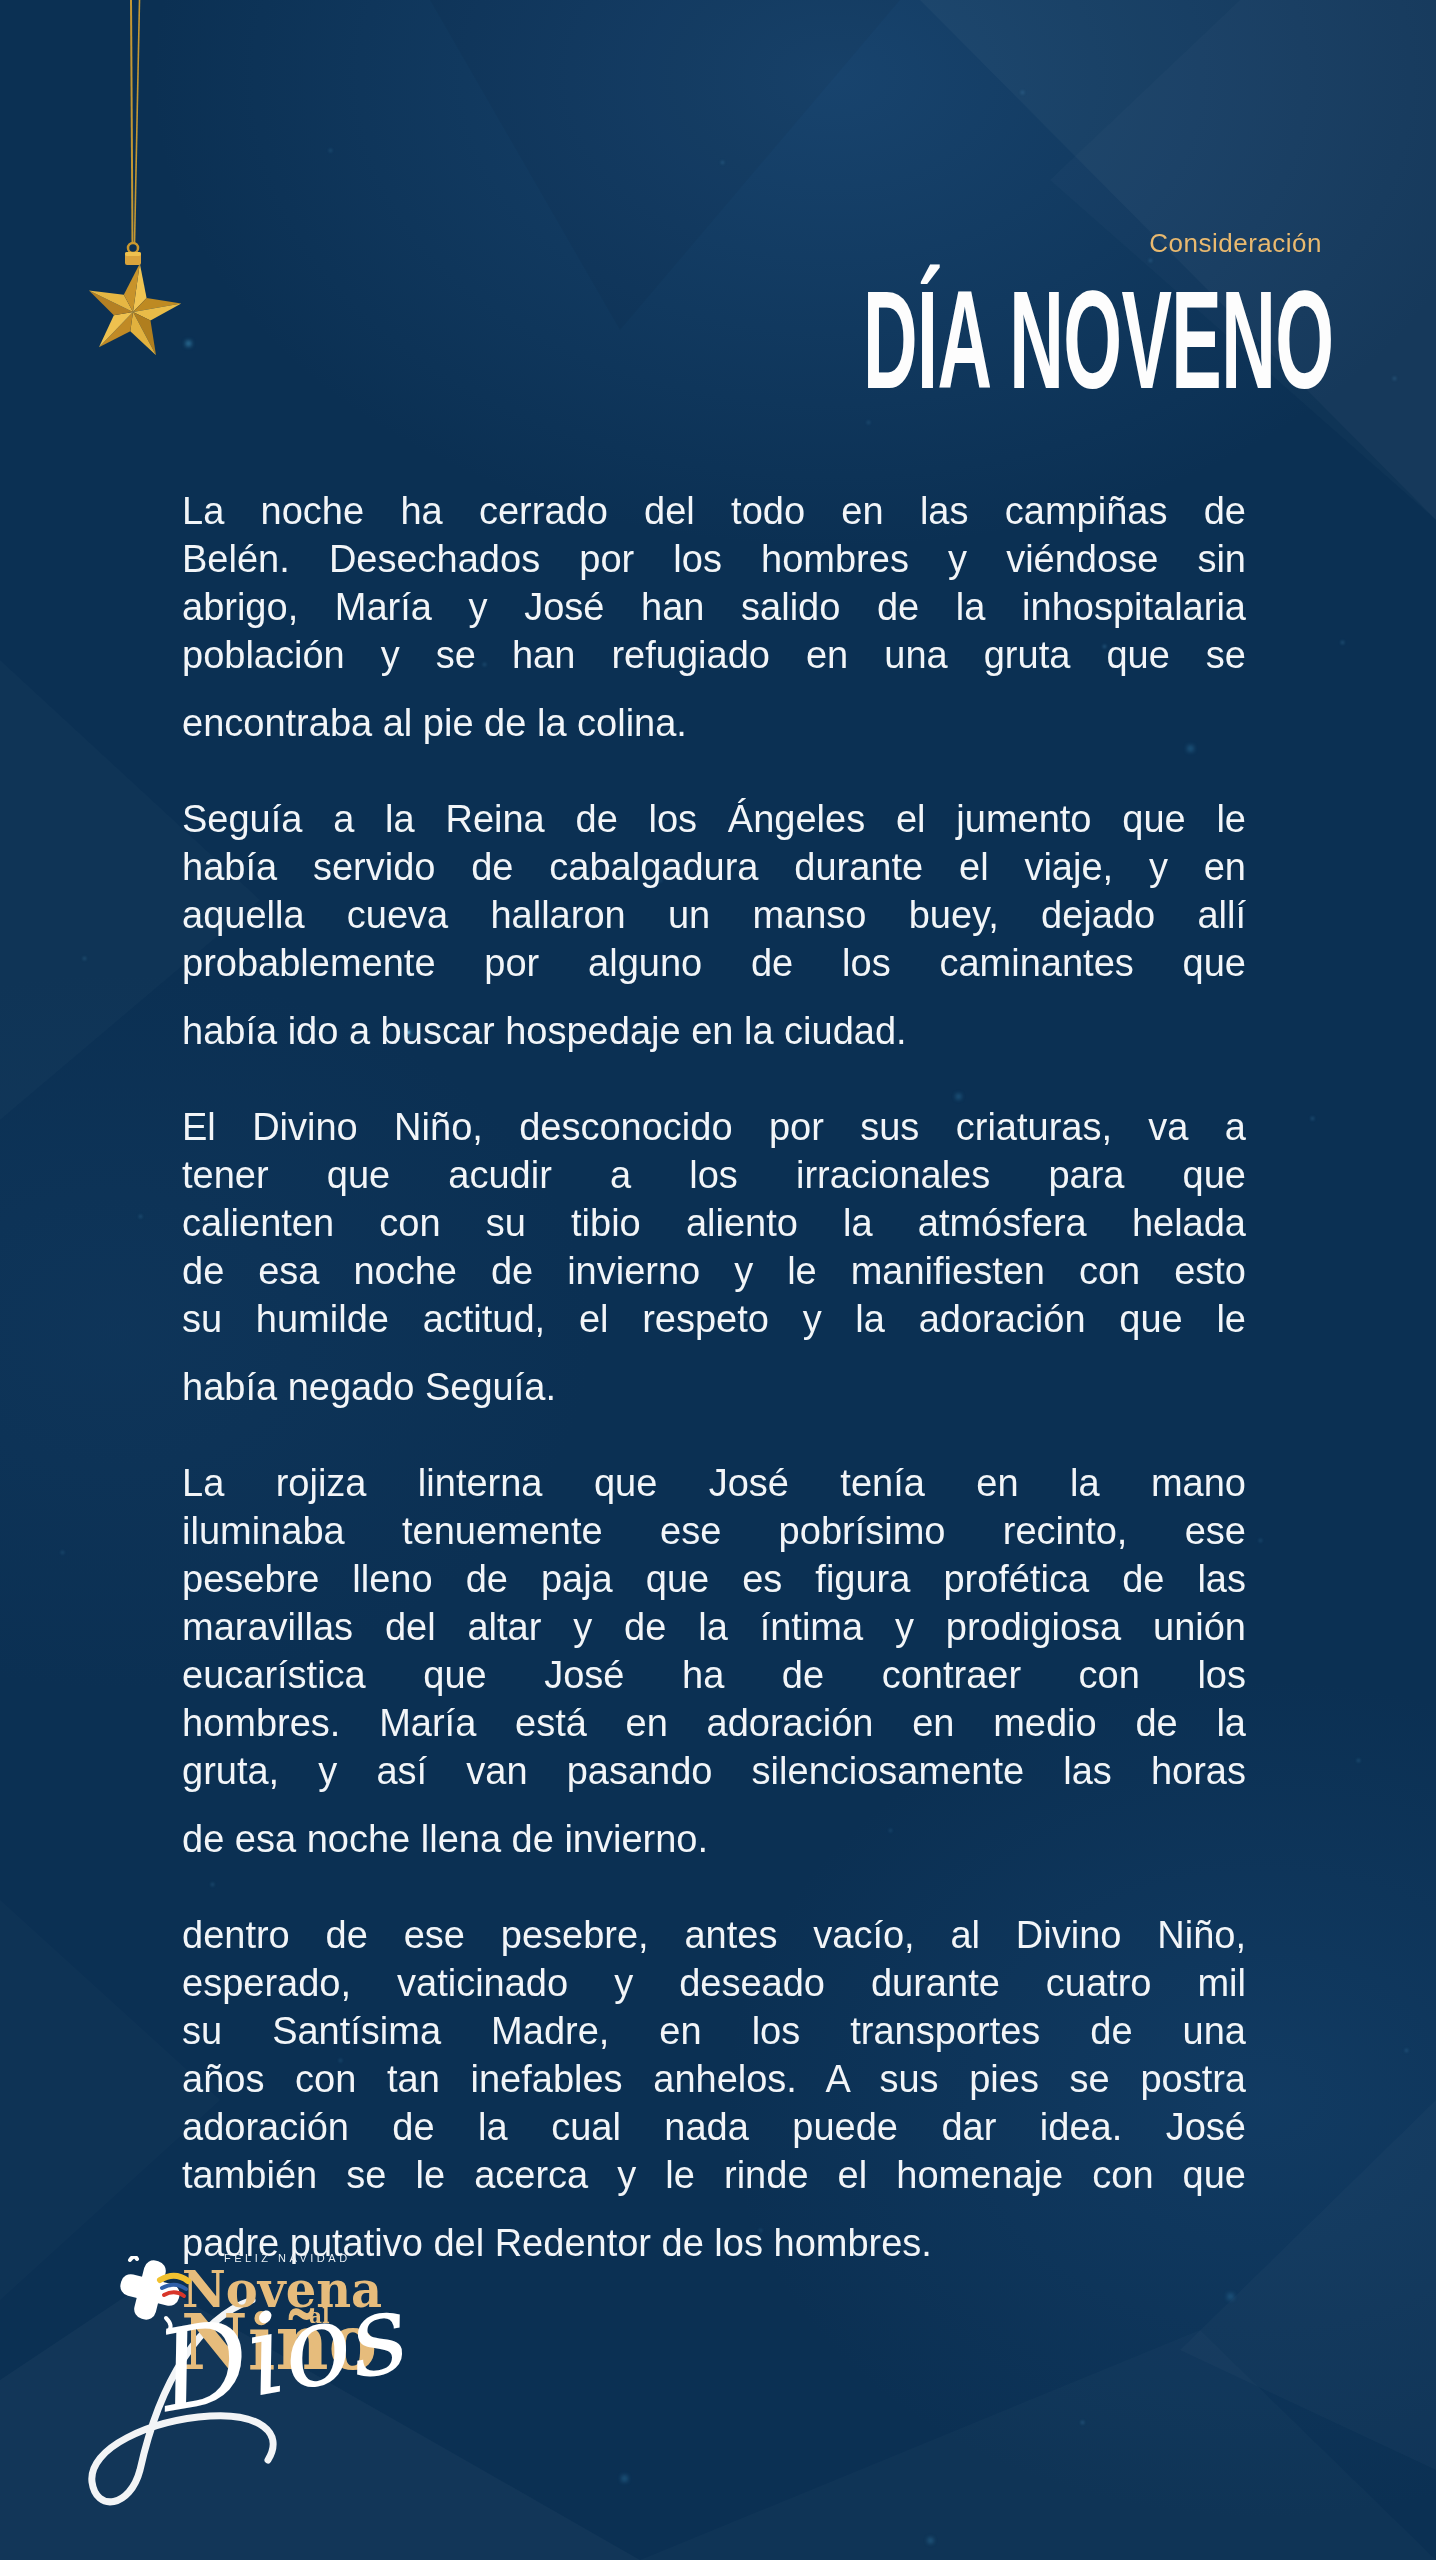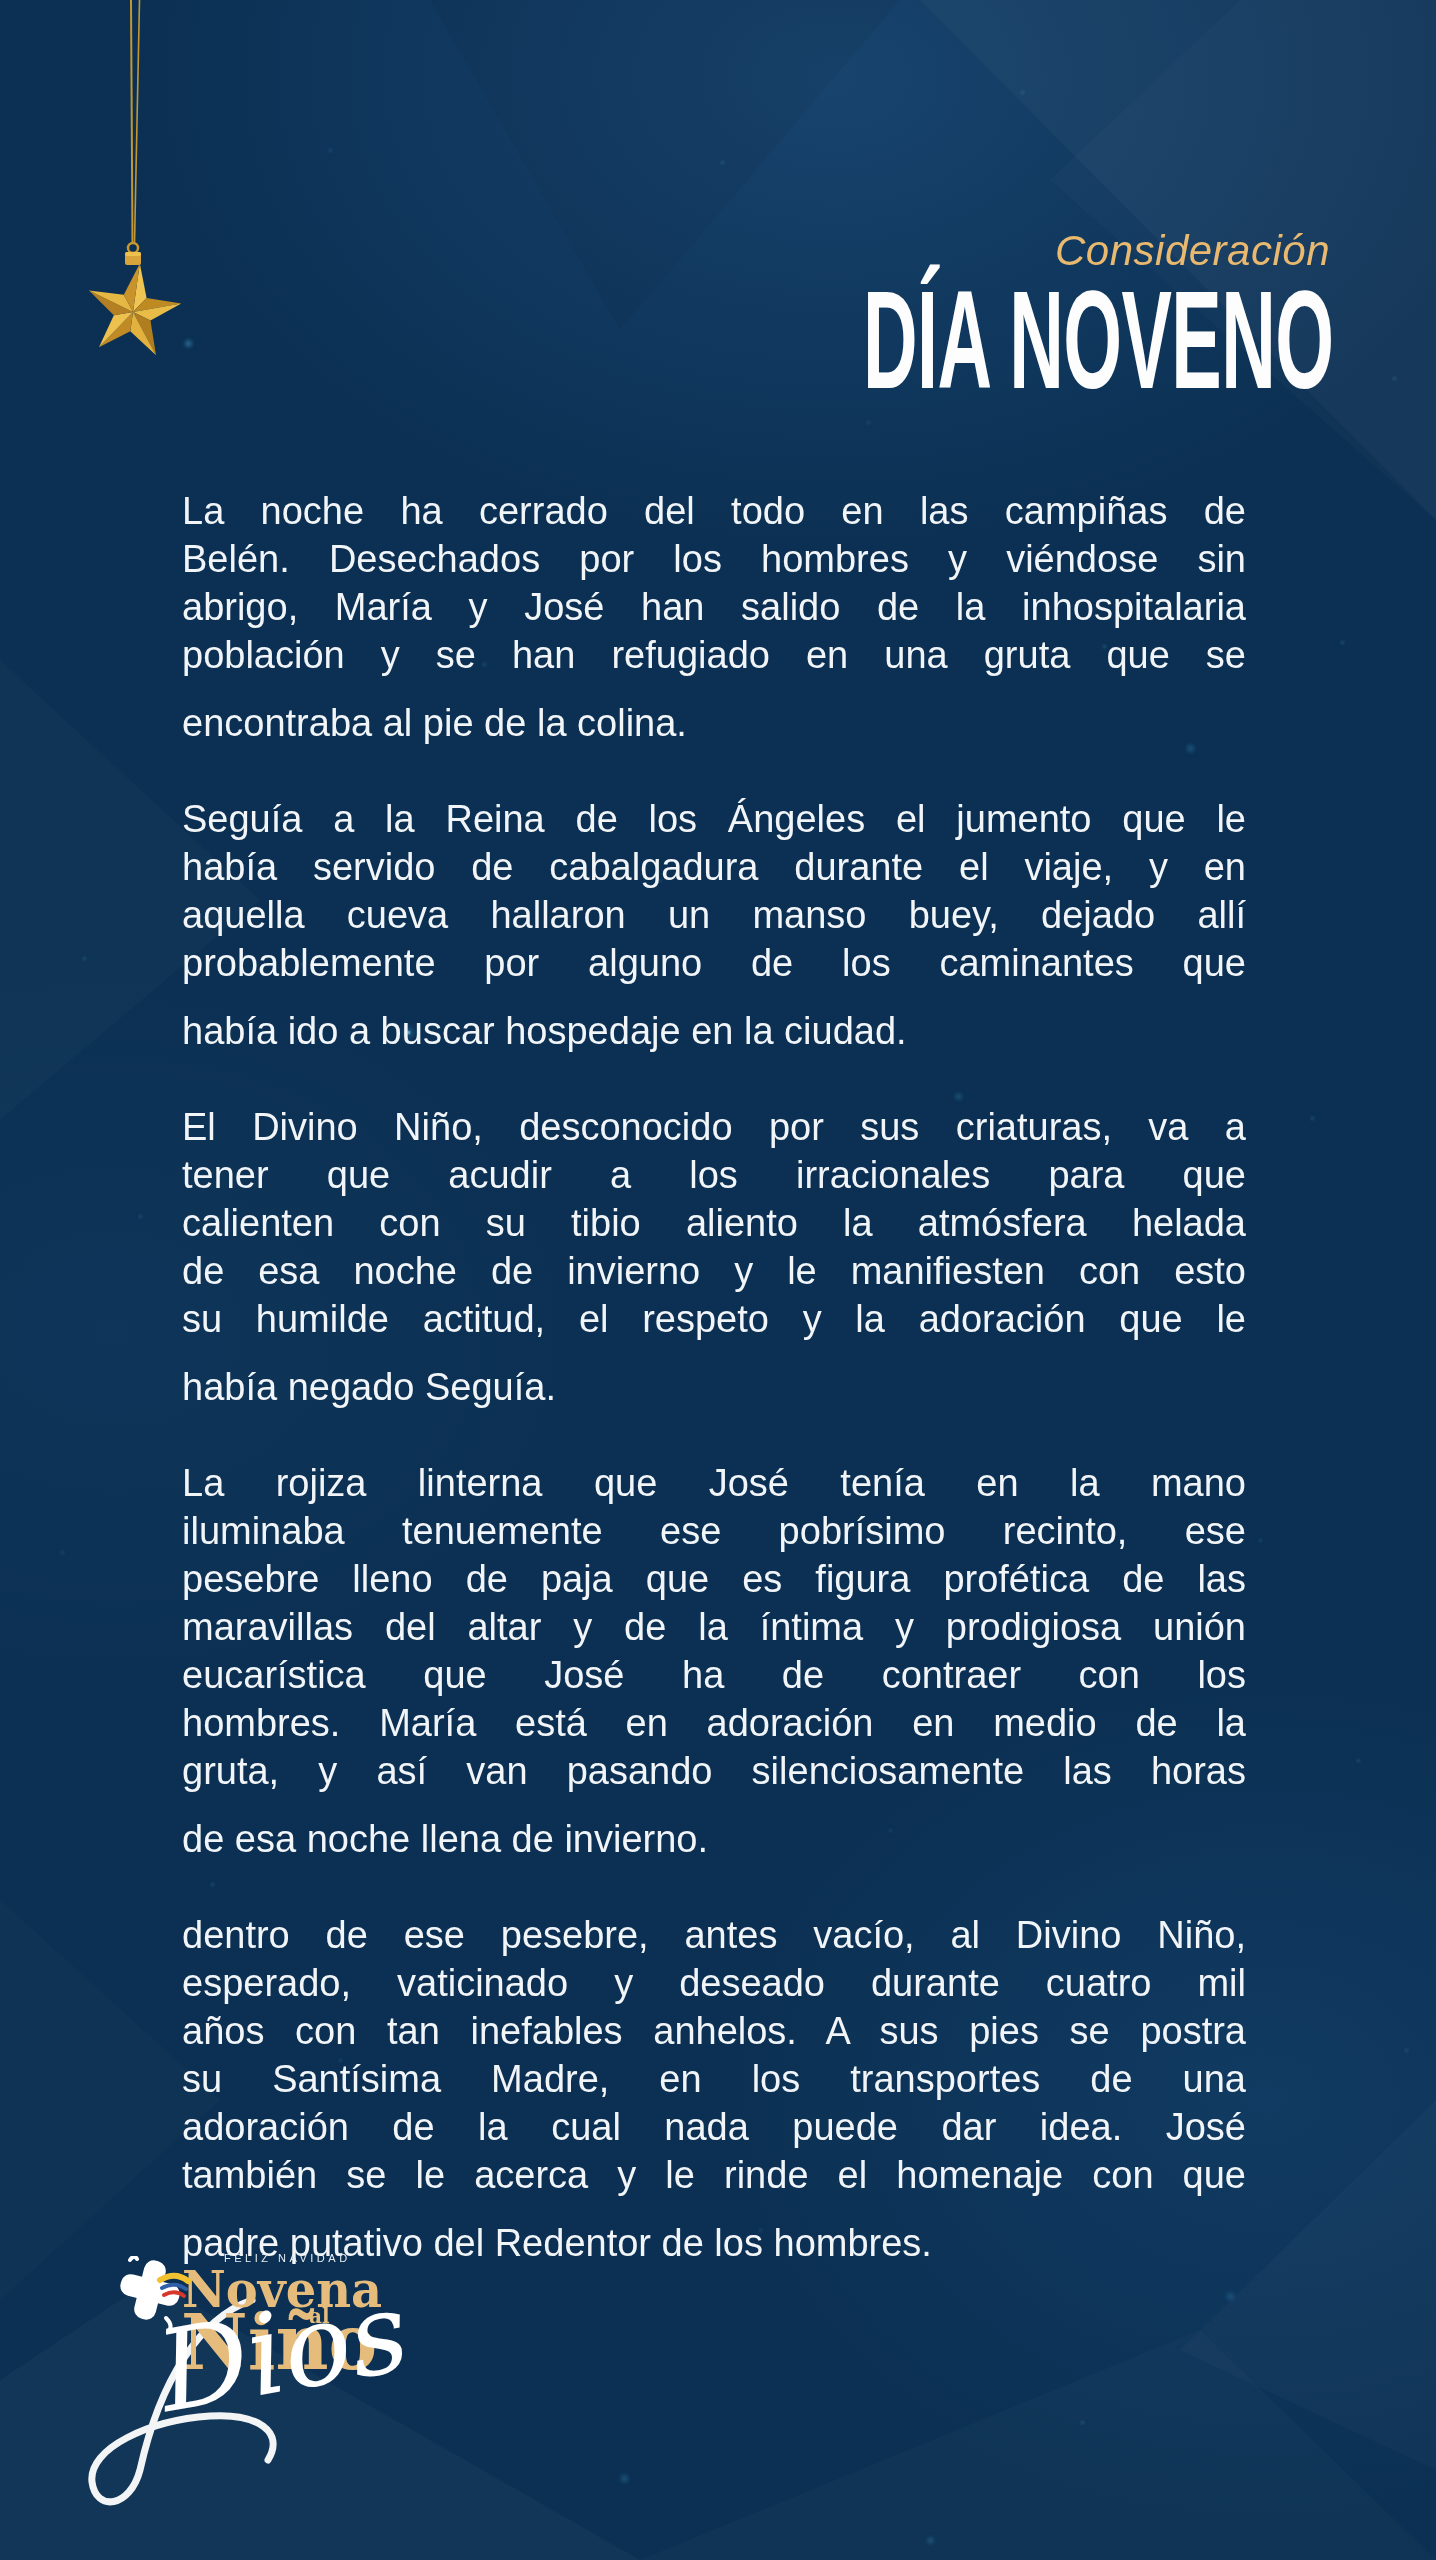--- a/index.html
+++ b/index.html
@@ -52,23 +52,23 @@
       1406px 2050px 3px 1px rgba(90,170,215,.25),
       240px 660px 3px 1px rgba(90,170,215,.22),
       660px 880px 3px 1px rgba(90,170,215,.20),
       1150px 260px 3px 1px rgba(90,170,215,.25),
       330px 150px 3px 1px rgba(90,170,215,.22);
   }
   .ornament{position:absolute;left:0;top:0;z-index:3;}
   
   .header{position:absolute;top:0;right:102px;z-index:5;text-align:right;}
   .kicker{
-    position:absolute;top:230px;right:4px;
-    font-size:42px;line-height:1;letter-spacing:.5px;
-    color:#E9B96F;white-space:nowrap;font-style:italic;
+    position:absolute;top:230px;right:12px;
+    font-size:26px;line-height:1;letter-spacing:.5px;
+    color:#E9B96F;white-space:nowrap;
   }
   .big-title{
     position:absolute;top:270px;right:0;
     font-size:140px;line-height:1;font-weight:700;
     color:#FDFDFD;white-space:nowrap;
     transform:scaleX(.54);transform-origin:right top;
     letter-spacing:-1px;
   }
   
   .article{
@@ -182,22 +182,22 @@
         <div class="tline">pesebre lleno de paja que es figura profética de las</div>
         <div class="tline">maravillas del altar y de la íntima y prodigiosa unión</div>
         <div class="tline">eucarística que José ha de contraer con los</div>
         <div class="tline">hombres. María está en adoración en medio de la</div>
         <div class="tline">gruta, y así van pasando silenciosamente las horas</div>
         <div class="tline last">de esa noche llena de invierno.</div>
       </div>
       <div class="para">
         <div class="tline">dentro de ese pesebre, antes vacío, al Divino Niño,</div>
         <div class="tline">esperado, vaticinado y deseado durante cuatro mil</div>
+        <div class="tline">su Santísima Madre, en los transportes de una</div>
         <div class="tline">años con tan inefables anhelos. A sus pies se postra</div>
-        <div class="tline">su Santísima Madre, en los transportes de una</div>
         <div class="tline">adoración de la cual nada puede dar idea. José</div>
         <div class="tline">también se le acerca y le rinde el homenaje con que</div>
         <div class="tline last">padre putativo del Redentor de los hombres.</div>
       </div>
     </div>
 
   <svg class="swash" width="1436" height="2560" viewBox="0 0 1436 2560">
     <path d="M 252,2300 C 200,2318 160,2380 140,2470 C 130,2508 96,2512 92,2482 C 88,2448 150,2420 210,2416 C 258,2413 285,2432 268,2460" fill="none" stroke="rgba(255,255,255,0.95)" stroke-width="7" stroke-linecap="round"></path>
   </svg>
 

